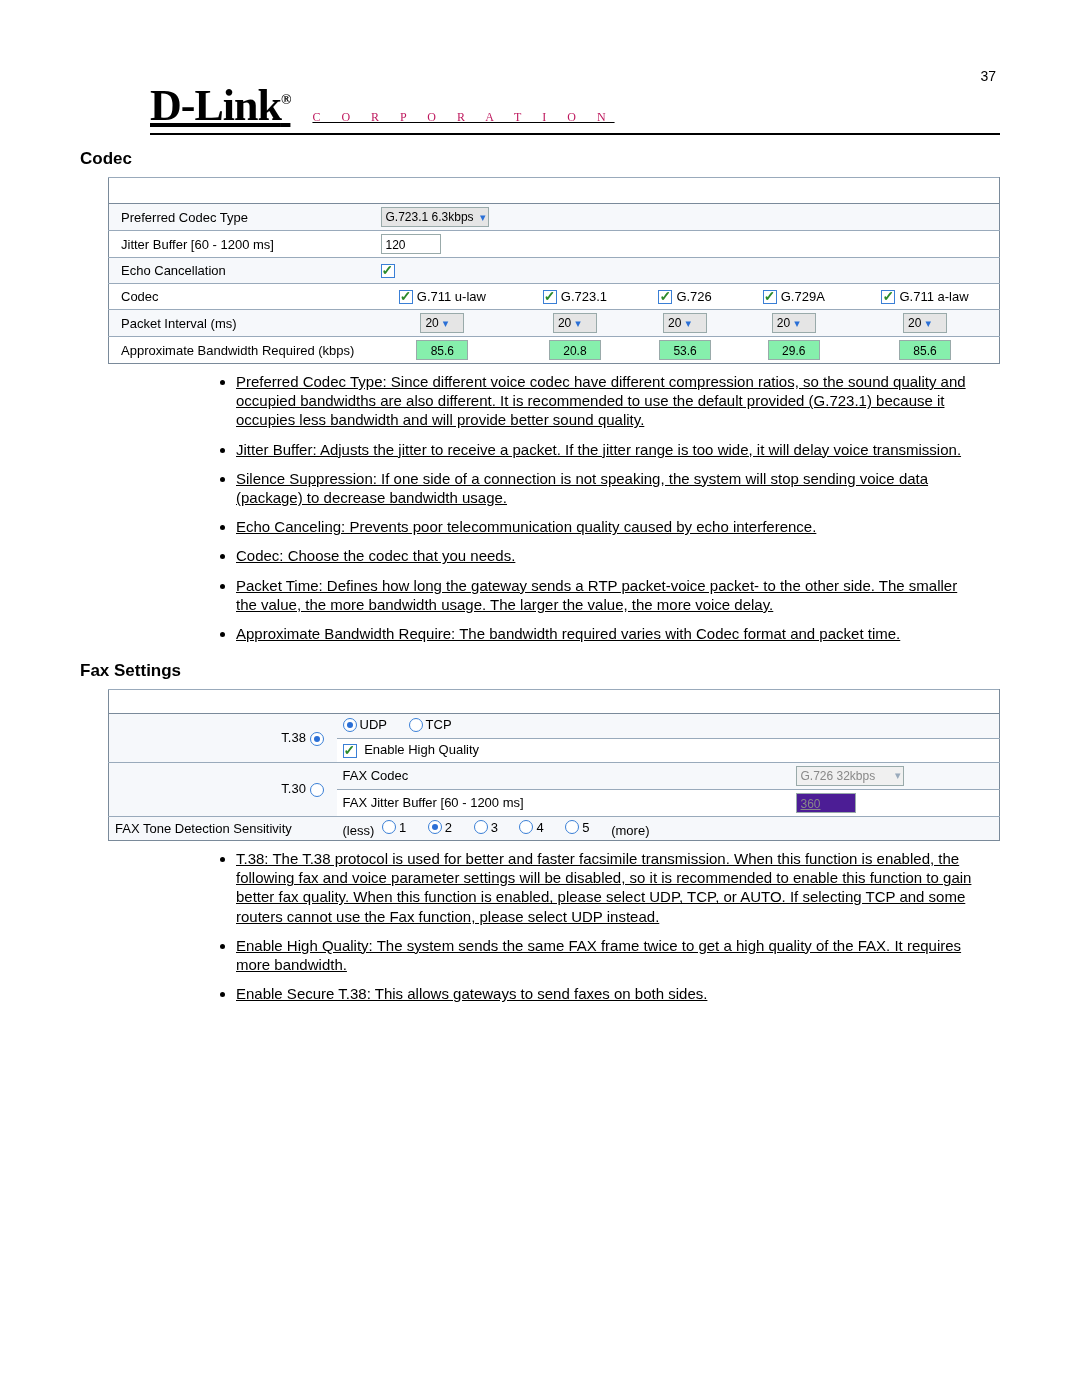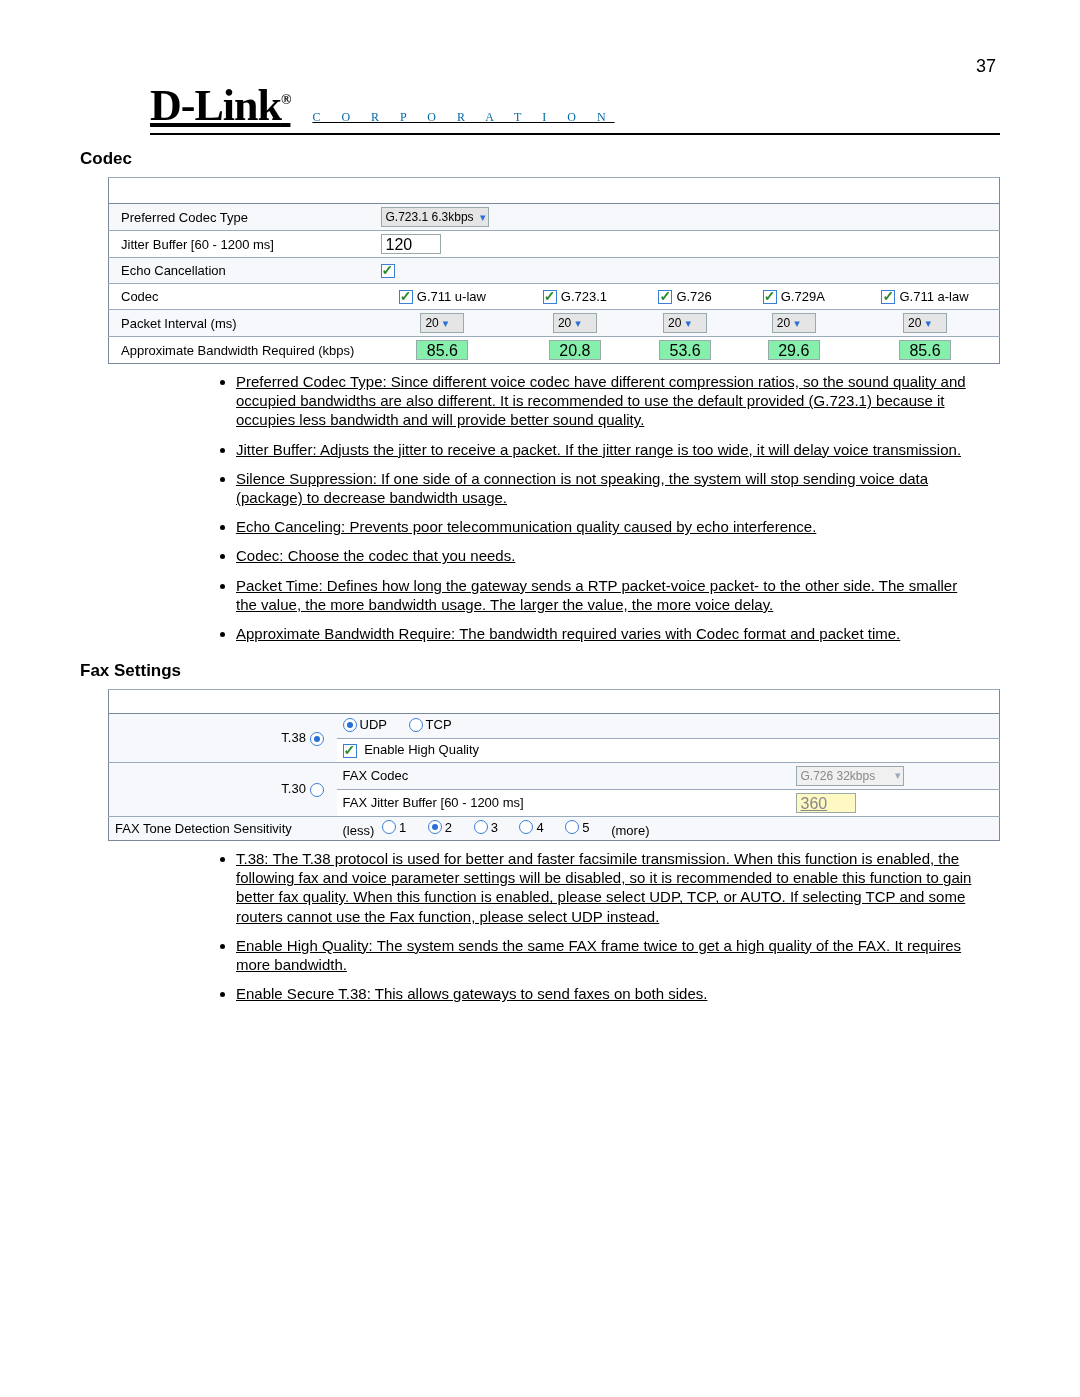--- a/index.html
+++ b/index.html
@@ -12,23 +12,23 @@
   }
   .page {
     width: 1080px;
     min-height: 1397px;
     margin: 0 auto;
     padding: 50px 80px 60px 80px;
     position: relative;
   }
   .page-number {
     position: absolute;
-    top: 56px;
+    top: 68px;
     right: 84px;
-    font-size: 18px;
+    font-size: 14px;
   }
   .header-block {
     margin-top: 30px;
     margin-left: 70px;
     margin-right: 0;
     text-decoration: underline;
   }
   .logo-row {
     display: flex;
     align-items: flex-end;
@@ -41,21 +41,21 @@
     letter-spacing: -1px;
   }
   .logo-reg {
     font-size: 14px;
     vertical-align: super;
   }
   .logo-sub {
     font-family: "Times New Roman", Times, serif;
     font-size: 12px;
     letter-spacing: 9px;
-    color: #0369a1;
+    color: #be185d;
     padding-bottom: 6px;
   }
   .header-rule {
     border: none;
     border-top: 2px solid #000;
     margin: 2px 0 10px 0;
   }
   h2.section {
     font-size: 17px;
     font-weight: bold;
@@ -107,25 +107,25 @@
     padding-left: 4px;
   }
   .fake-select.disabled .arrow { color: #9ab; }
 
   .fake-input {
     display: inline-block;
     background: #fff;
     border: 1px solid #9aa;
     height: 20px;
     padding: 1px 4px;
-    font-size: 16px;
+    font-size: 12px;
     min-width: 60px;
     line-height: 18px;
   }
-  .fake-input.disabled { background: #fef9c3; color: #888; text-decoration: underline; }
+  .fake-input.disabled { background: #4c1d95; color: #888; text-decoration: underline; }
   .fake-input.bw { min-width: 52px; background: #86efac;}
 
   .chk {
     display: inline-block;
     width: 14px; height: 14px;
     border: 1px solid #3a7fd6;
     background: #fff;
     vertical-align: middle;
     position: relative;
     margin-right: 4px;

